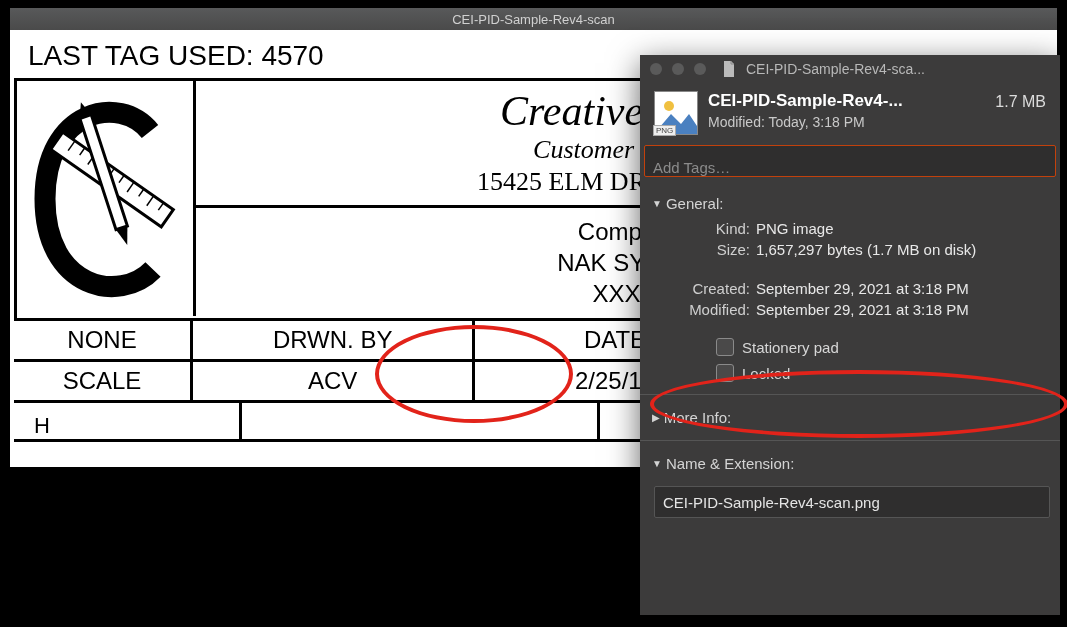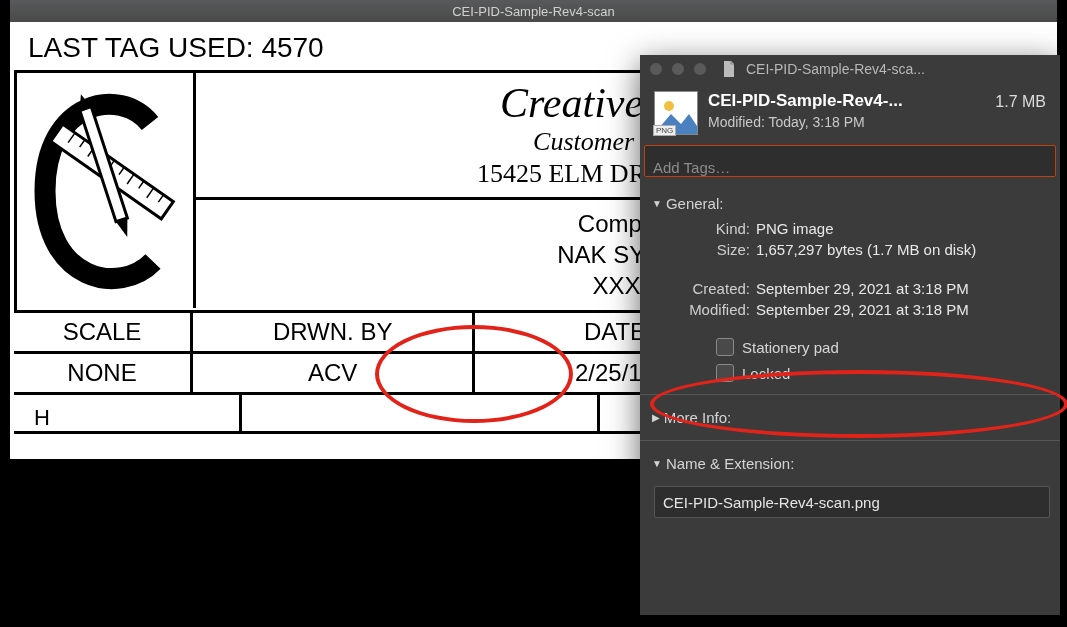--- a/index.html
+++ b/index.html
@@ -1,16 +1,16 @@
 <!DOCTYPE html>
 <html><head>
 <meta charset="utf-8">
 <style>
   html,body{margin:0;padding:0;background:#000;width:1067px;height:627px;overflow:hidden;font-family:Arial,Helvetica,sans-serif;}
-  .doc-window{position:absolute;left:10px;top:0;width:1047px;height:459px;background:#fff;box-shadow:0 0 8px rgba(0,0,0,.6);}
+  .doc-window{position:absolute;left:10px;top:8px;width:1047px;height:459px;background:#fff;box-shadow:0 0 8px rgba(0,0,0,.6);}
   .doc-titlebar{height:22px;background:linear-gradient(#58595a,#4a4a4a);color:#d0d0d0;font-size:13px;display:flex;align-items:center;justify-content:center;}
   .doc-body{position:relative;background:#fff;padding:10px 20px 0 4px;}
   .tag-line{font-size:28px;font-weight:400;margin:0 0 6px 14px;}
   .drawing-block{border:3px solid #000;border-right:none;border-bottom:none;display:flex;}
   .logo-cell{width:176px;height:235px;border-right:3px solid #000;display:flex;align-items:center;justify-content:center;}
   .logo-cell svg{width:150px;height:200px;}
   .title-stack{flex:1;display:flex;flex-direction:column;}
   .title-row{border-bottom:3px solid #000;padding:6px 0 8px 0;text-align:center;}
   .title-row.company{font-family:'Times New Roman',serif;font-style:italic;}
   .company-name{font-size:42px;margin:0;}
@@ -96,22 +96,22 @@
         <div class="client-row">
           <div>Compa</div>
           <div>NAK SYST</div>
           <div>XXX</div>
         </div>
       </div>
     </div>
 
     <div class="info-table">
       <div class="info-col" style="width:176px;flex:none">
+        <div class="info-cell">NONE</div>
         <div class="info-cell">SCALE</div>
-        <div class="info-cell">NONE</div>
       </div>
       <div class="info-col">
         <div class="info-cell">DRWN. BY</div>
         <div class="info-cell">ACV</div>
       </div>
       <div class="info-col">
         <div class="info-cell">DATE</div>
         <div class="info-cell">2/25/19</div>
       </div>
       <div class="info-col">

